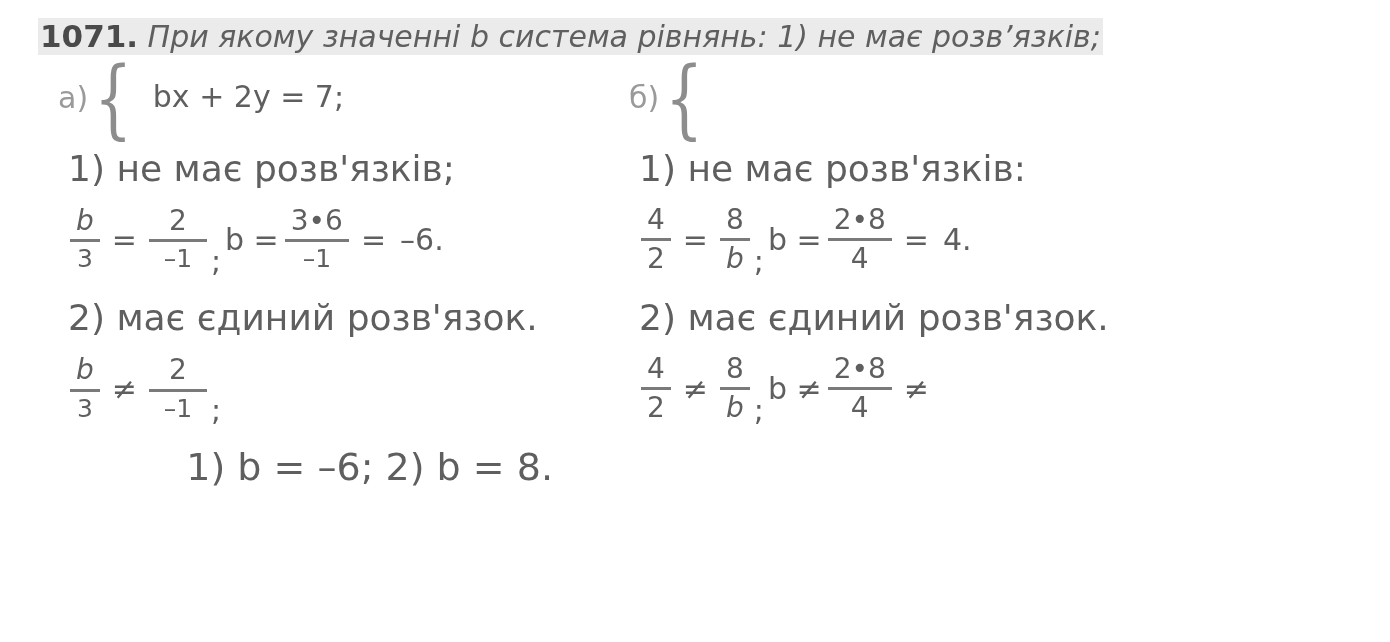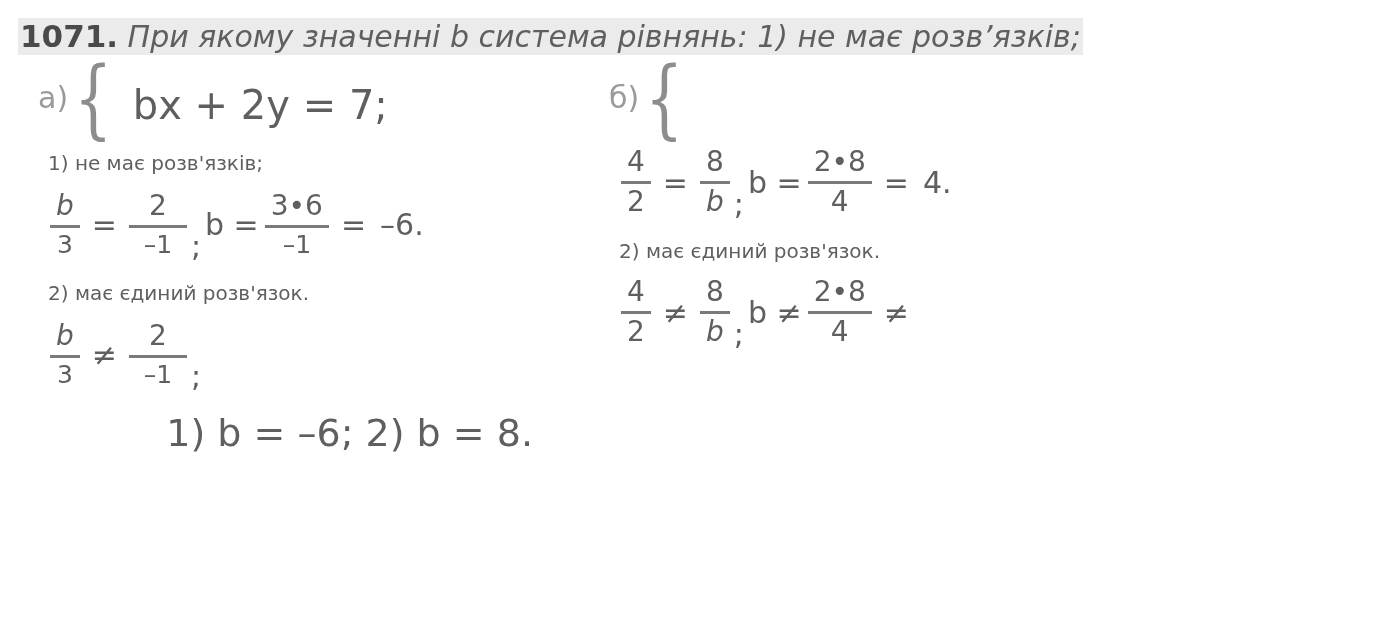--- a/index.html
+++ b/index.html
@@ -13,20 +13,21 @@
     font-family: "DejaVu Sans", sans-serif;
     color: #6b6b6b;
     overflow: hidden;
   }
   .page {
     position: relative;
     width: 1146px;
     height: 642px;
     box-sizing: border-box;
     padding: 10px 14px;
+    margin-left: 20px;
   }
 
   
   .statement {
     font-style: italic;
     font-size: 30px;
     line-height: 1.42;
     color: #5f5f5f;
     margin: 4px 0 6px 4px;
   }
@@ -71,29 +72,29 @@
     line-height: 0.82;
     color: #8d8d8d;
     font-family: "DejaVu Serif", serif;
     font-weight: 300;
     margin-right: 4px;
     margin-top: -4px;
     transform: scaleX(0.7);
     transform-origin: left center;
   }
   .eqs {
-    font-size: 40px;
+    font-size: 30px;
     line-height: 1.62;
     color: #5f5f5f;
     padding-top: 6px;
   }
 
   
   .tline {
-    font-size: 20px;
+    font-size: 36px;
     color: #5f5f5f;
     margin: 14px 0 4px 34px;
     line-height: 1.2;
   }
 
   
   .mathline {
     display: flex;
     align-items: center;
     margin: 6px 0 2px 34px;
@@ -221,20 +222,21 @@
       <div class="answer">1) b = –6; 2) b = 8.</div>
     </div>
 
     <div class="col right">
 
       <div class="sys-row">
         <span class="sys-label">б)</span>
         <span class="brace">{</span>
       </div>
 
+      <div class="tline">1) не має розв'язків:</div>
 
       <div class="mathline">
         <span class="frac">
           <span class="top">4</span>
           <span class="bar"></span>
           <span class="bot">2</span>
         </span>
         <span class="op">=</span>
         <span class="frac">
           <span class="top">8</span>

